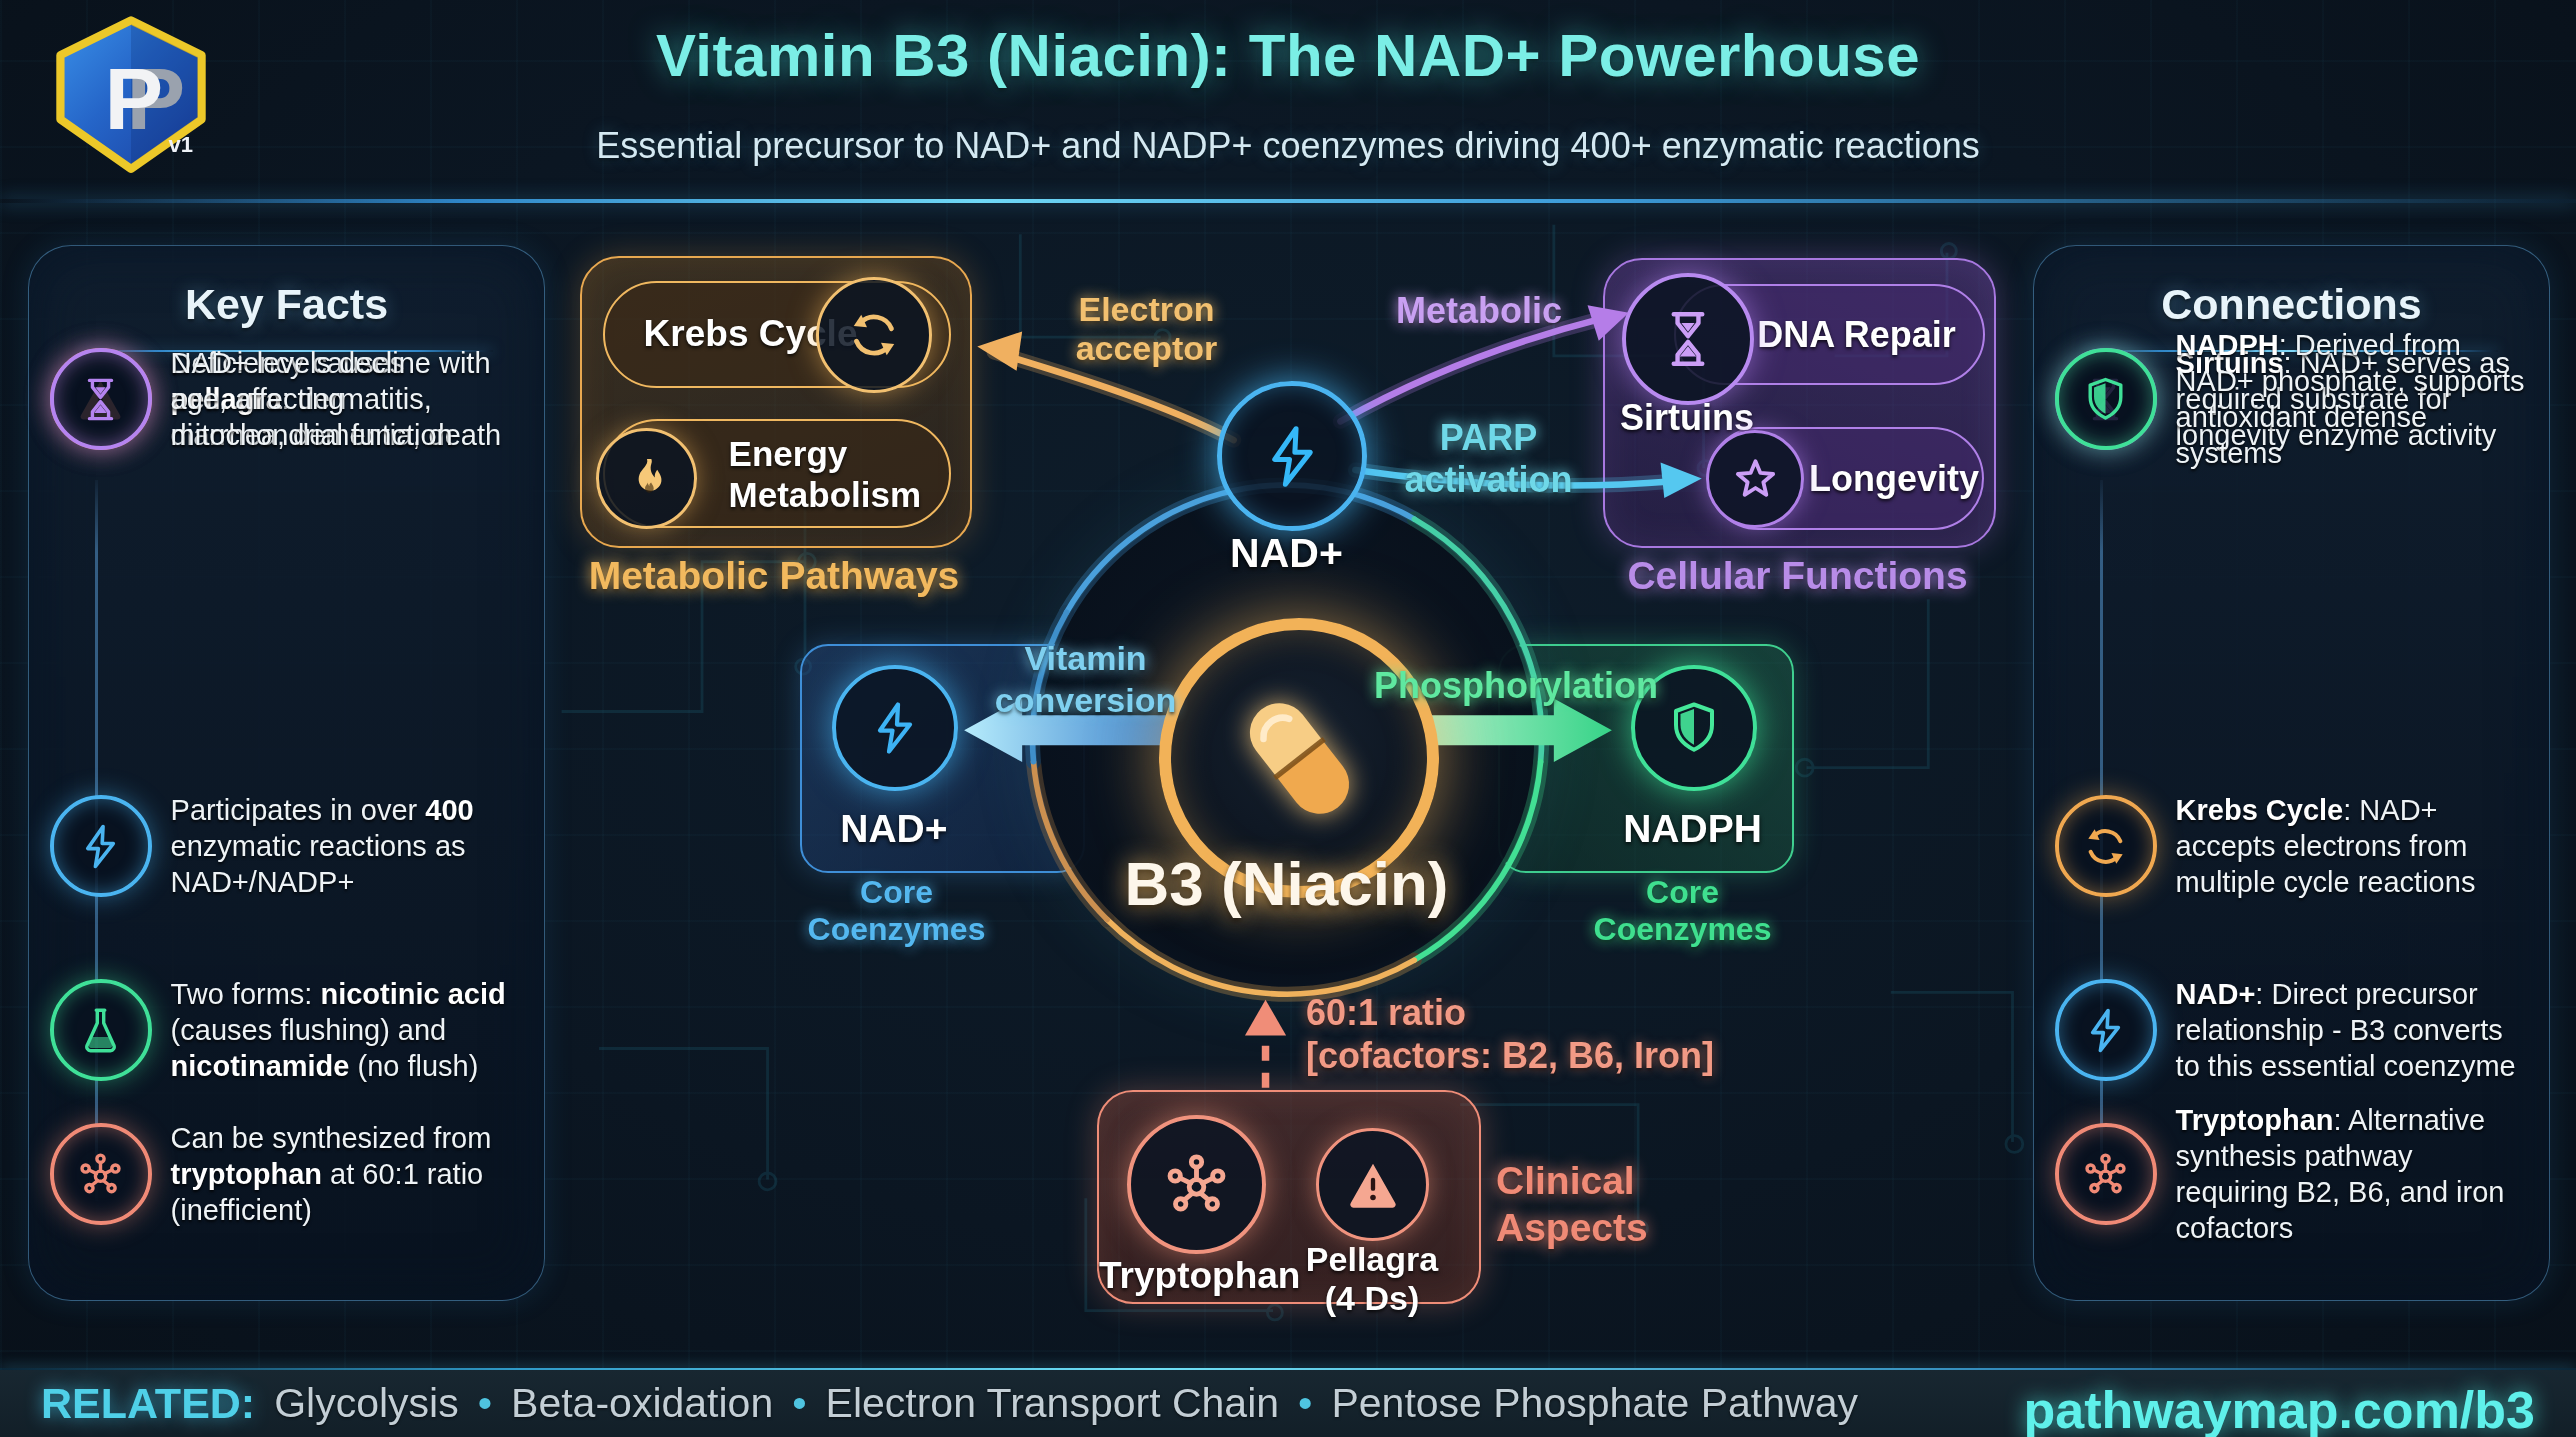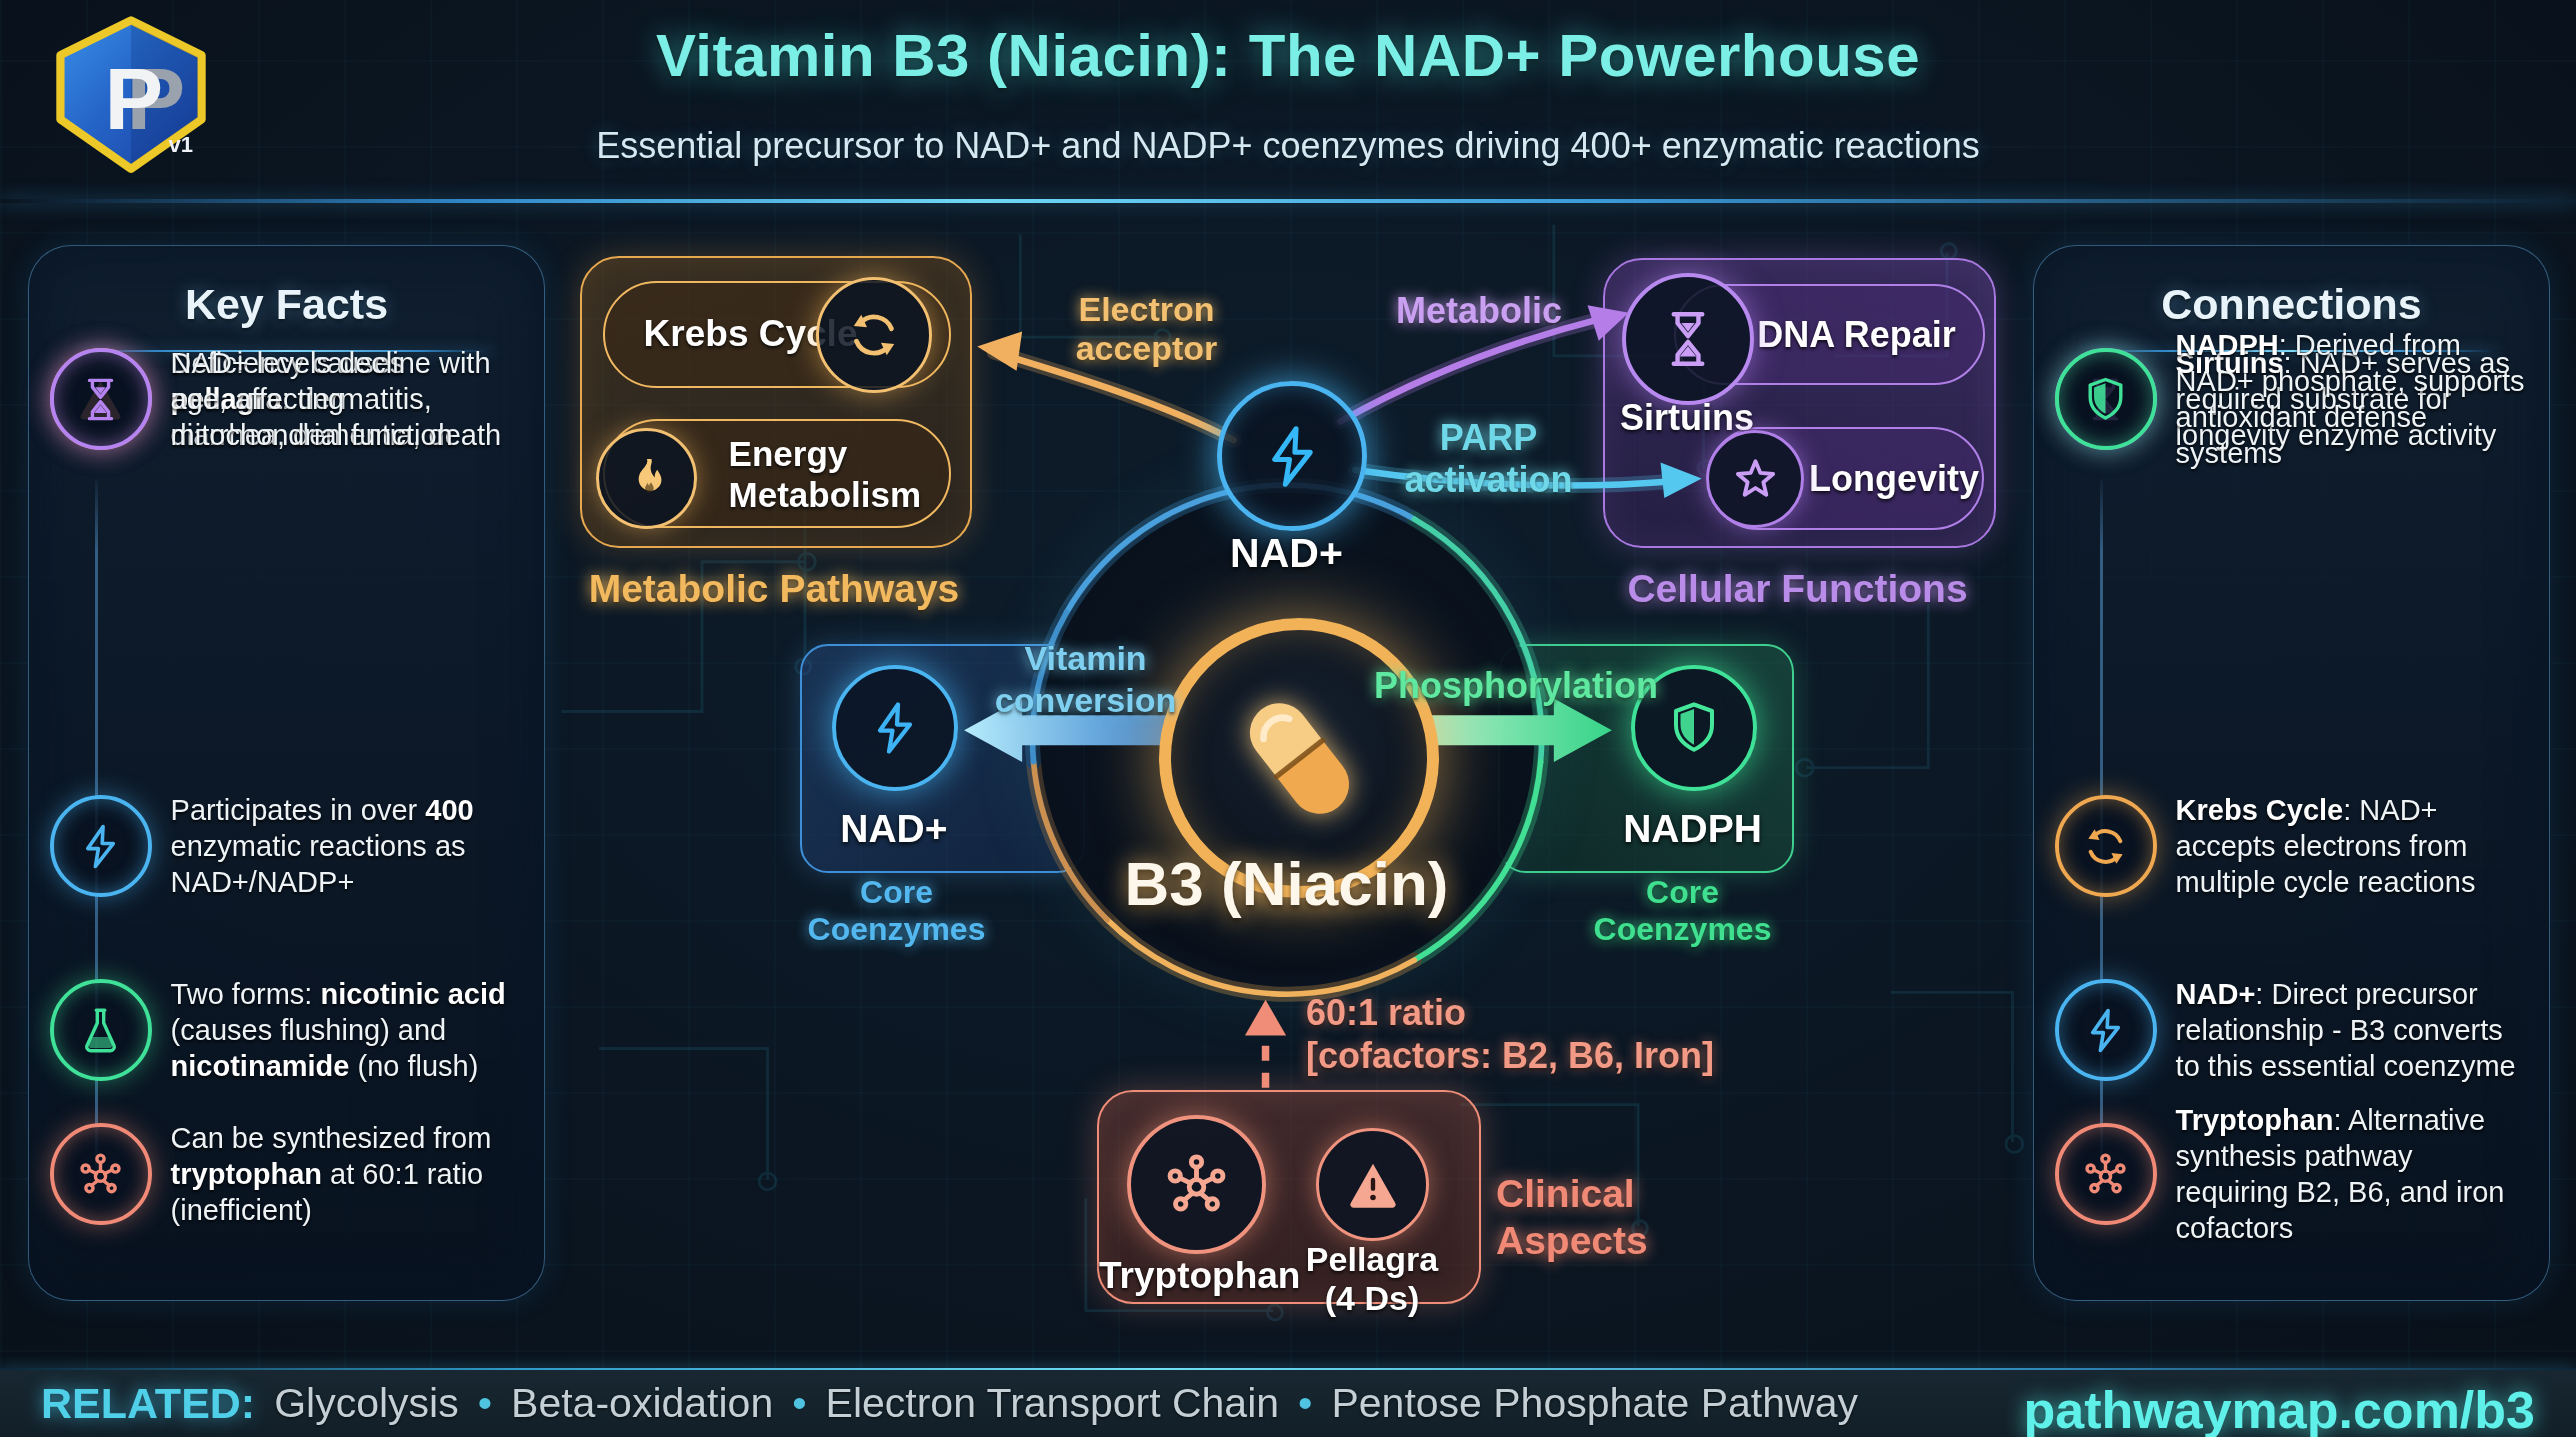--- a/index.html
+++ b/index.html
@@ -39,21 +39,21 @@
   .prow:nth-of-type(4){top:737px;} .prow:nth-of-type(5){top:881px;}
   .iconc{flex:none;width:94px;height:94px;border-radius:50%;display:flex;align-items:center;justify-content:center;
     border:4.7px solid var(--c);color:var(--c);background:rgba(8,18,32,.85);
     box-shadow:0 0 26px var(--g), inset 0 0 19px var(--g);}
   .iconc svg{width:51px;height:51px;}
   .ptext{font-size:29px;line-height:36px;color:#eef3f6;text-shadow:0 1.9px 2.8px rgba(0,0,0,.8);}
   .ptext b{font-weight:bold;color:#ffffff;}
   
   .gbox{position:absolute;border-radius:39px;z-index:2;}
   .caption{position:absolute;z-index:5;font-weight:bold;text-align:center;font-size:39px;
-    text-shadow:0 0 15px currentColor,0 1.9px 3.7px rgba(0,0,0,.7);margin-top:13px;}
+    text-shadow:0 0 15px currentColor,0 1.9px 3.7px rgba(0,0,0,.7);}
   .pill{position:absolute;border-radius:56px;display:flex;align-items:center;z-index:3;}
   .pill .plabel{font-weight:bold;color:#fff;text-shadow:0 1.9px 3.7px rgba(0,0,0,.8);}
   .nodec{position:absolute;border-radius:50%;display:flex;align-items:center;justify-content:center;z-index:4;
     background:rgba(10,20,34,.85);}
   
   .mbox{left:580px;top:256px;width:388px;height:288px;border:2.8px solid #e8a850;
     background:linear-gradient(160deg, rgba(122,82,32,.40), rgba(72,46,20,.48));
     box-shadow:0 0 32px rgba(230,160,70,.25), inset 0 0 37px rgba(230,160,70,.10);}
   .pill.krebs{left:20.6px;top:22.5px;width:344px;height:103px;border:2.8px solid #f0b860;background:rgba(58,40,22,.55);}
   .pill.krebs .plabel{font-size:37px;margin-left:39px;}

